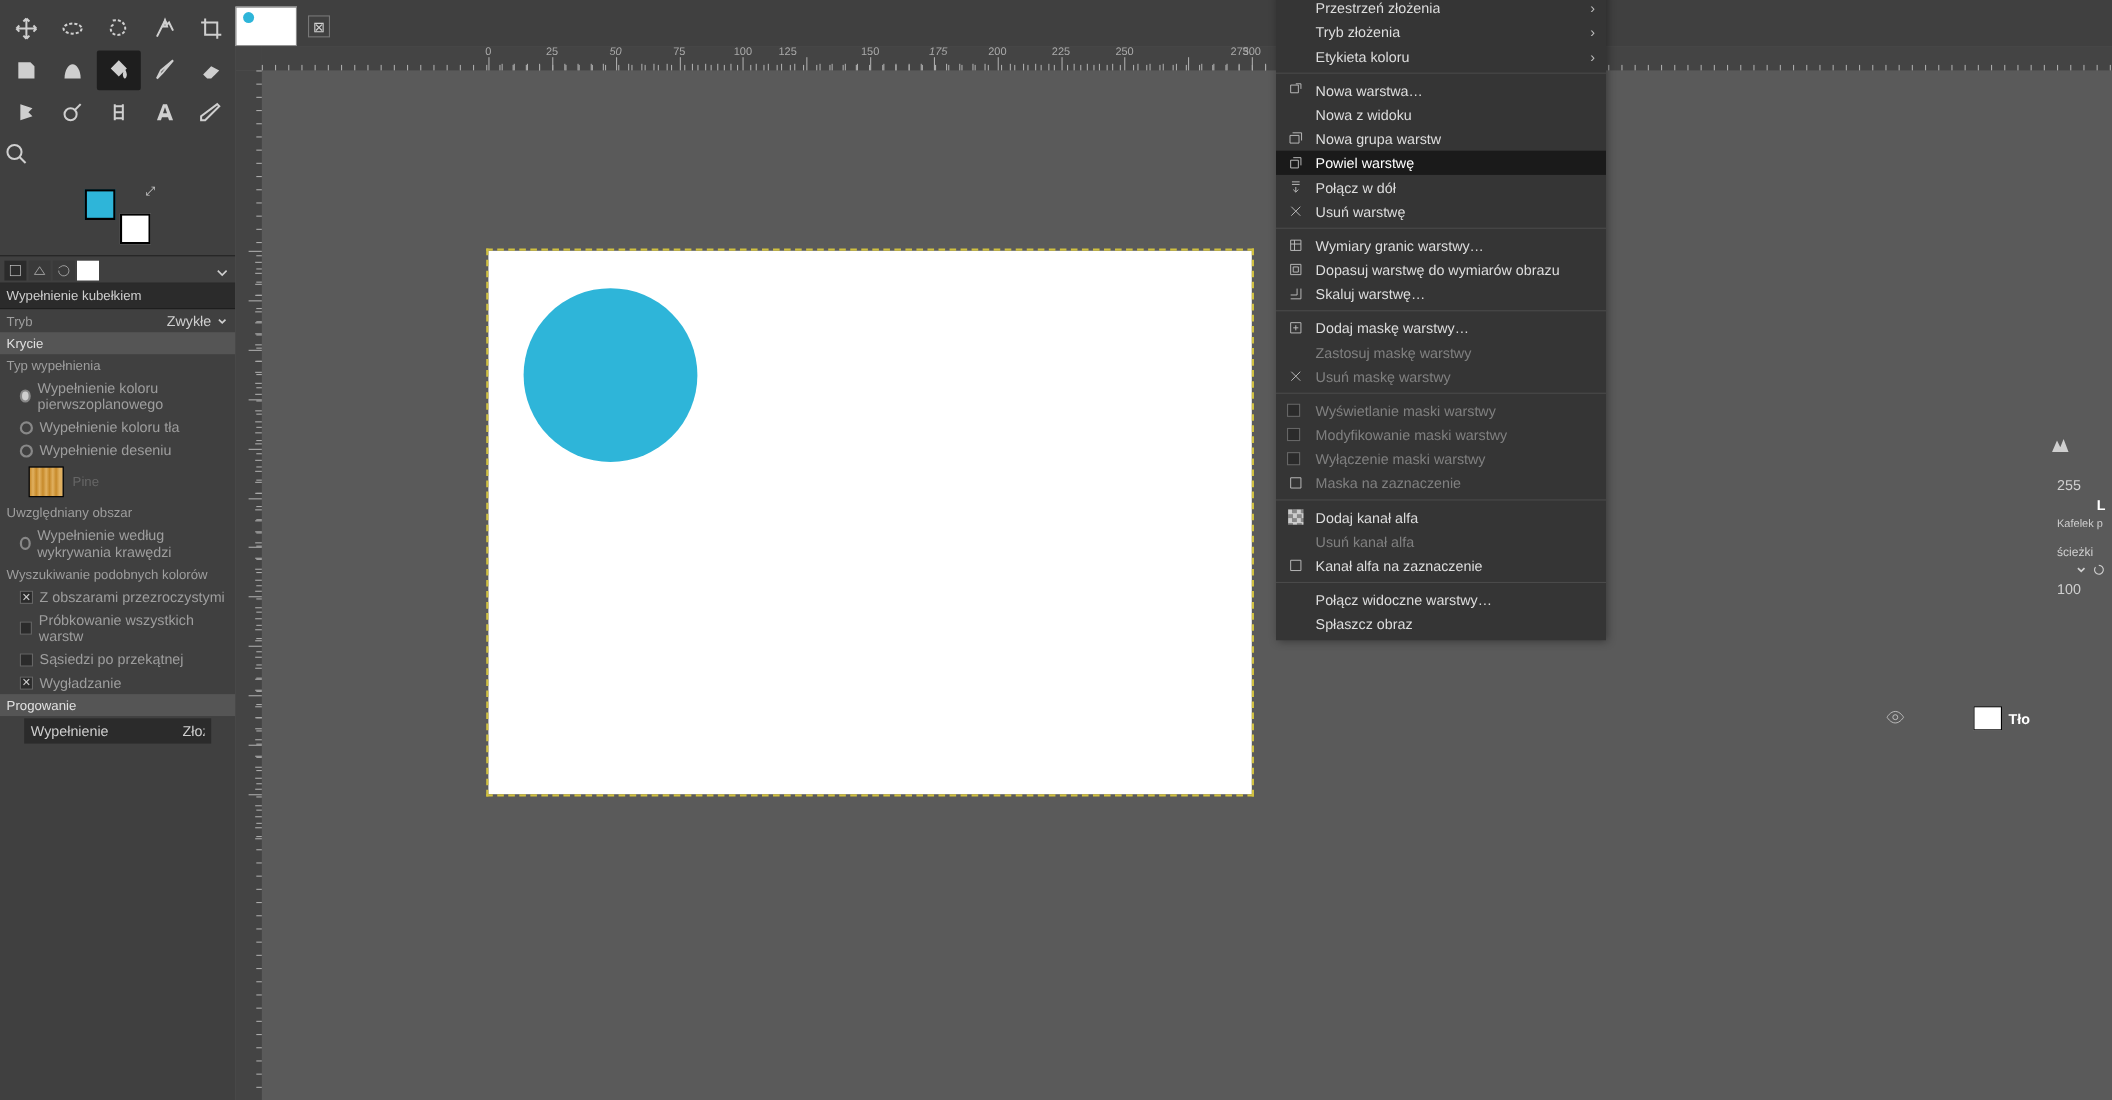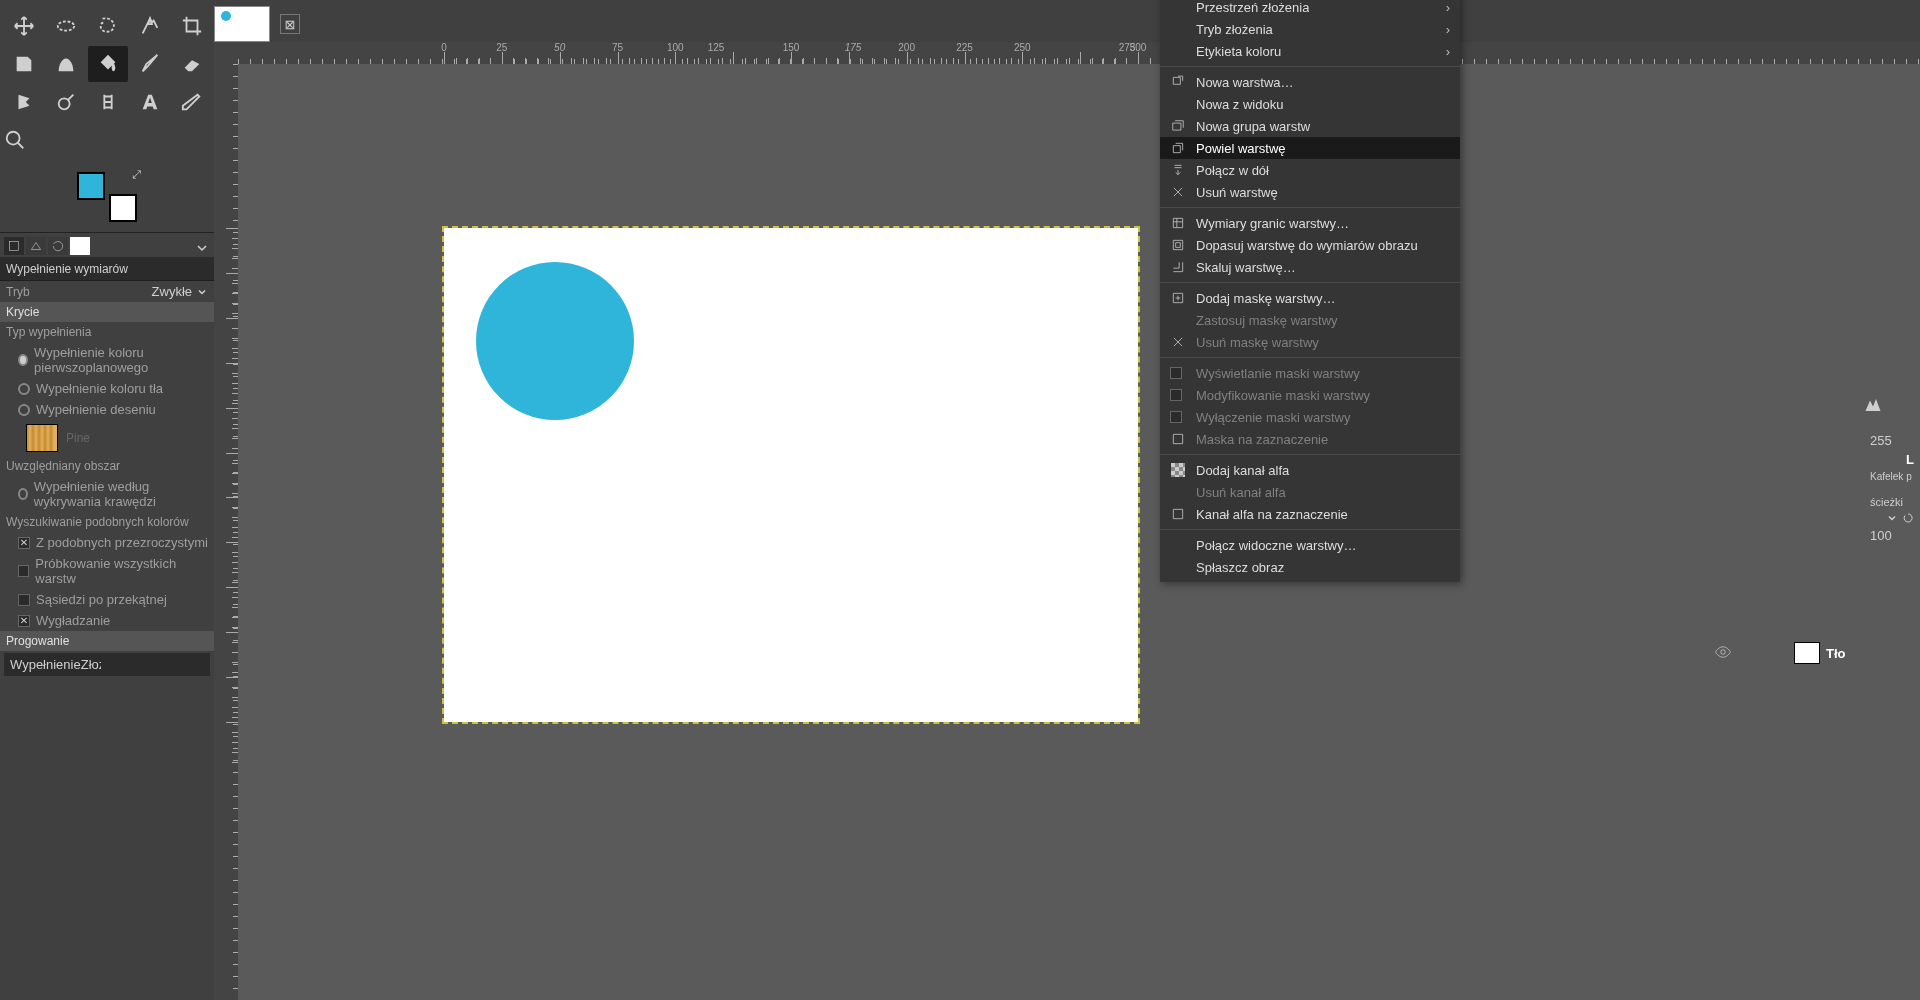--- a/index.html
+++ b/index.html
@@ -21,21 +21,21 @@
 
   .opt-header { background:#2b2b2b; padding:4px 6px; font-size:12px; border-top:1px solid #2b2b2b; border-bottom:1px solid #1e1e1e; }
   .opt-row { display:flex; justify-content:space-between; align-items:center; padding:3px 6px; }
   .opt-group-title { background:#555; padding:3px 6px; font-size:12px; color:#e0e0e0; }
   .opt-label { font-size:12px; color:#9e9e9e; }
   .radio, .check { display:flex; align-items:center; gap:6px; padding:3px 6px 3px 18px; font-size:12px; color:#9e9e9e; }
   .radio .bullet { width:12px; height:12px; border-radius:50%; border:2px solid #888; display:inline-block; }
   .radio.sel .bullet { background:#cfcfcf; }
   .check .box { width:12px; height:12px; background:#2b2b2b; border:1px solid #666; display:flex; align-items:center; justify-content:center; font-size:10px; color:#cfcfcf; }
   .pattern-swatch { width:32px; height:28px; margin-left:26px; background:linear-gradient(90deg,#c78a2a,#e0b060 3px,#c78a2a 6px,#e0b060 9px,#c78a2a 12px,#e0b060 15px,#c78a2a 18px,#e0b060 21px,#c78a2a 24px,#e0b060 27px); border:1px solid #000; }
-  .slider-row { background:#2b2b2b; margin:2px 4px; padding:4px 6px; font-size:12px; display:flex; }
+  .slider-row { background:#2b2b2b; margin:2px 22px; padding:4px 6px; font-size:12px; display:flex; justify-content:space-between; }
   .opt-tabs { display:flex; gap:2px; padding:4px 4px 2px; border-top:1px solid #222; }
   .opt-tab { width:20px; height:18px; background:#3a3a3a; display:flex;align-items:center;justify-content:center; }
   .opt-tab.active { background:#2b2b2b; }
   .opt-tab svg{width:14px;height:14px;stroke:#cfcfcf;fill:none;}
   .arrow-small { position:absolute; right:6px; top:242px; width:12px;height:12px; }
 
   
   .doc-tabs { position:absolute; left:214px; top:6px; height:36px; display:flex; align-items:center; gap:4px; }
   .doc-tab { width:56px; height:36px; background:#fff; position:relative; border:1px solid #888; }
   .doc-tab .dot { position:absolute; left:6px; top:4px; width:10px; height:10px; background:#2eb5d9; border-radius:50%; }
@@ -183,21 +183,21 @@
         <svg viewBox="0 0 24 24">
           <path d="M4 12a8 8 0 1 0 3-6l-3 2"></path>
         </svg>
       </div>
     <div class="opt-tab" style="background:#fff;"></div>
   </div>
   <svg class="arrow-small" viewBox="0 0 24 24">
       <path d="M4 8l8 8 8-8" stroke="#cfcfcf" fill="none" stroke-width="3"></path>
     </svg>
 
-  <div class="opt-header">Wypełnienie wymiarów</div>
+  <div class="opt-header">Wypełnienie kubełkiem</div>
   <div class="opt-row">
     <span class="opt-label">Tryb</span>
     <span style="display:flex;align-items:center;gap:4px;">
         <span>Zwykłe</span>
         <svg width="12" height="12" viewBox="0 0 24 24">
           <path d="M6 9l6 6 6-6" stroke="#cfcfcf" fill="none" stroke-width="3"></path>
         </svg>
       </span>
   </div>
   <div class="opt-group-title">Krycie</div>
@@ -225,21 +225,21 @@
     </div>
   <div class="radio">
       <span class="bullet"></span>
       <span>Wypełnienie według wykrywania krawędzi</span>
     </div>
   <div class="opt-row">
       <span class="opt-label">Wyszukiwanie podobnych kolorów</span>
     </div>
   <div class="check">
       <span class="box">✕</span>
-      <span>Z podobnych przezroczystymi</span>
+      <span>Z obszarami przezroczystymi</span>
     </div>
   <div class="check">
       <span class="box"></span>
       <span>Próbkowanie wszystkich warstw</span>
     </div>
   <div class="check">
       <span class="box"></span>
       <span>Sąsiedzi po przekątnej</span>
     </div>
   <div class="check">

